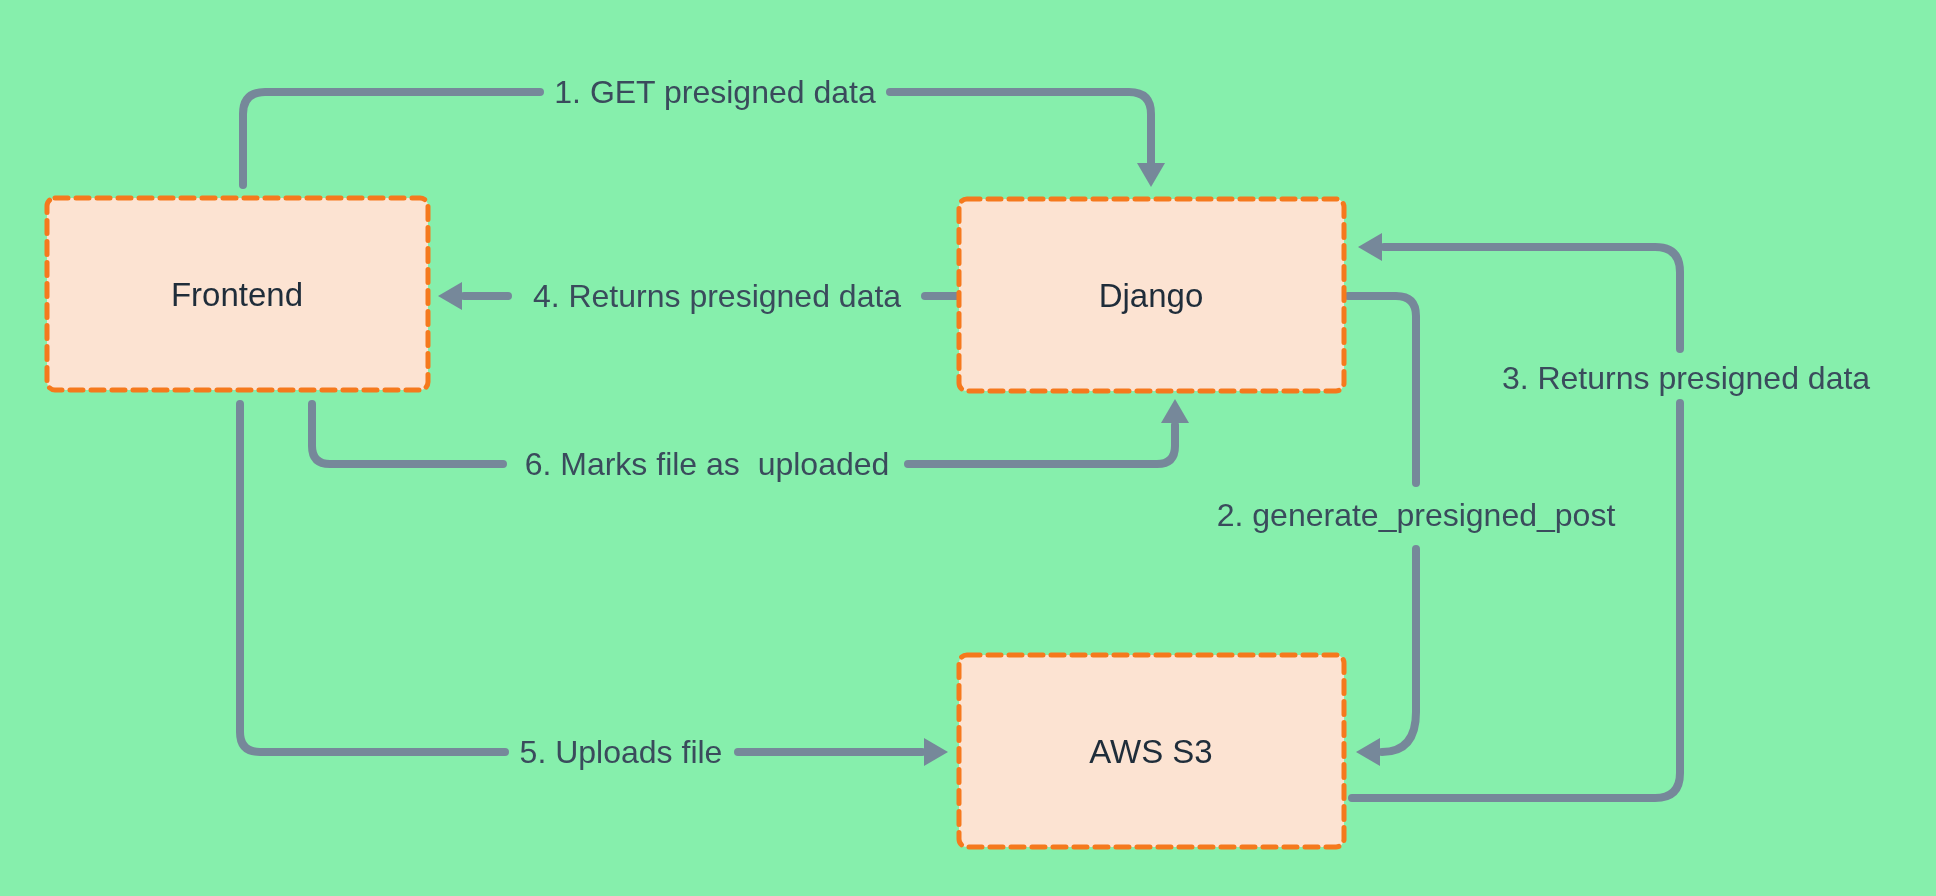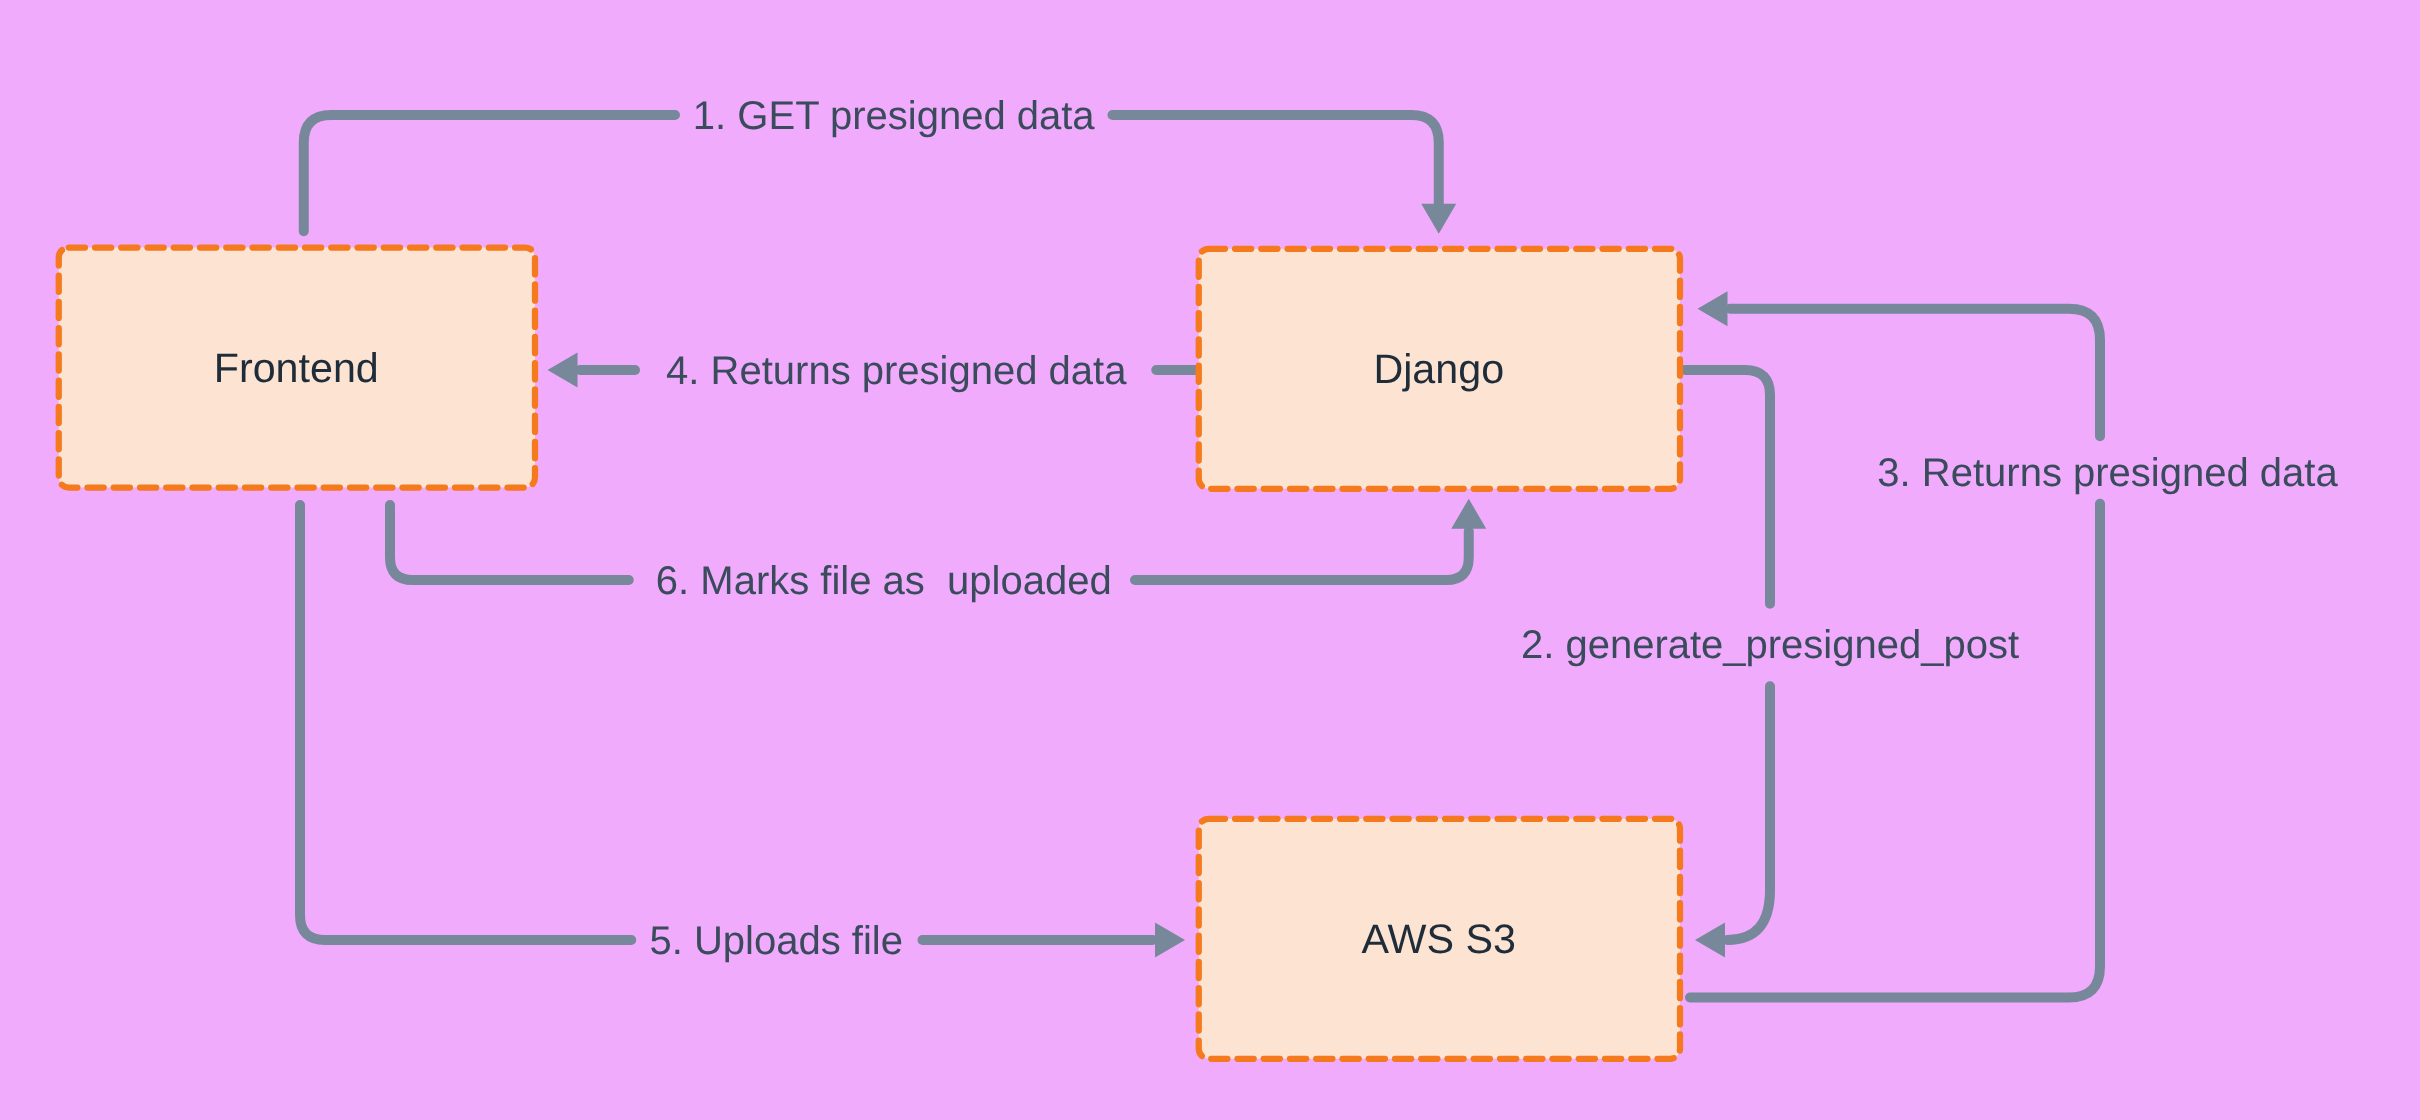--- a/index.html
+++ b/index.html
@@ -4,21 +4,21 @@
 <style>
   html, body {
     margin: 0;
     padding: 0;
     background: #edf2f6;
   }
   .stage {
     width: 1936px;
     height: 896px;
     position: relative;
-    background: #f0abfc;
+    background: #86efac;
     overflow: hidden;
   }
   svg { display: block; }
   .node-rect {
     fill: #fce3d2;
     stroke: #f5791d;
     stroke-width: 5;
     stroke-dasharray: 13 8;
     stroke-linecap: round;
   }

